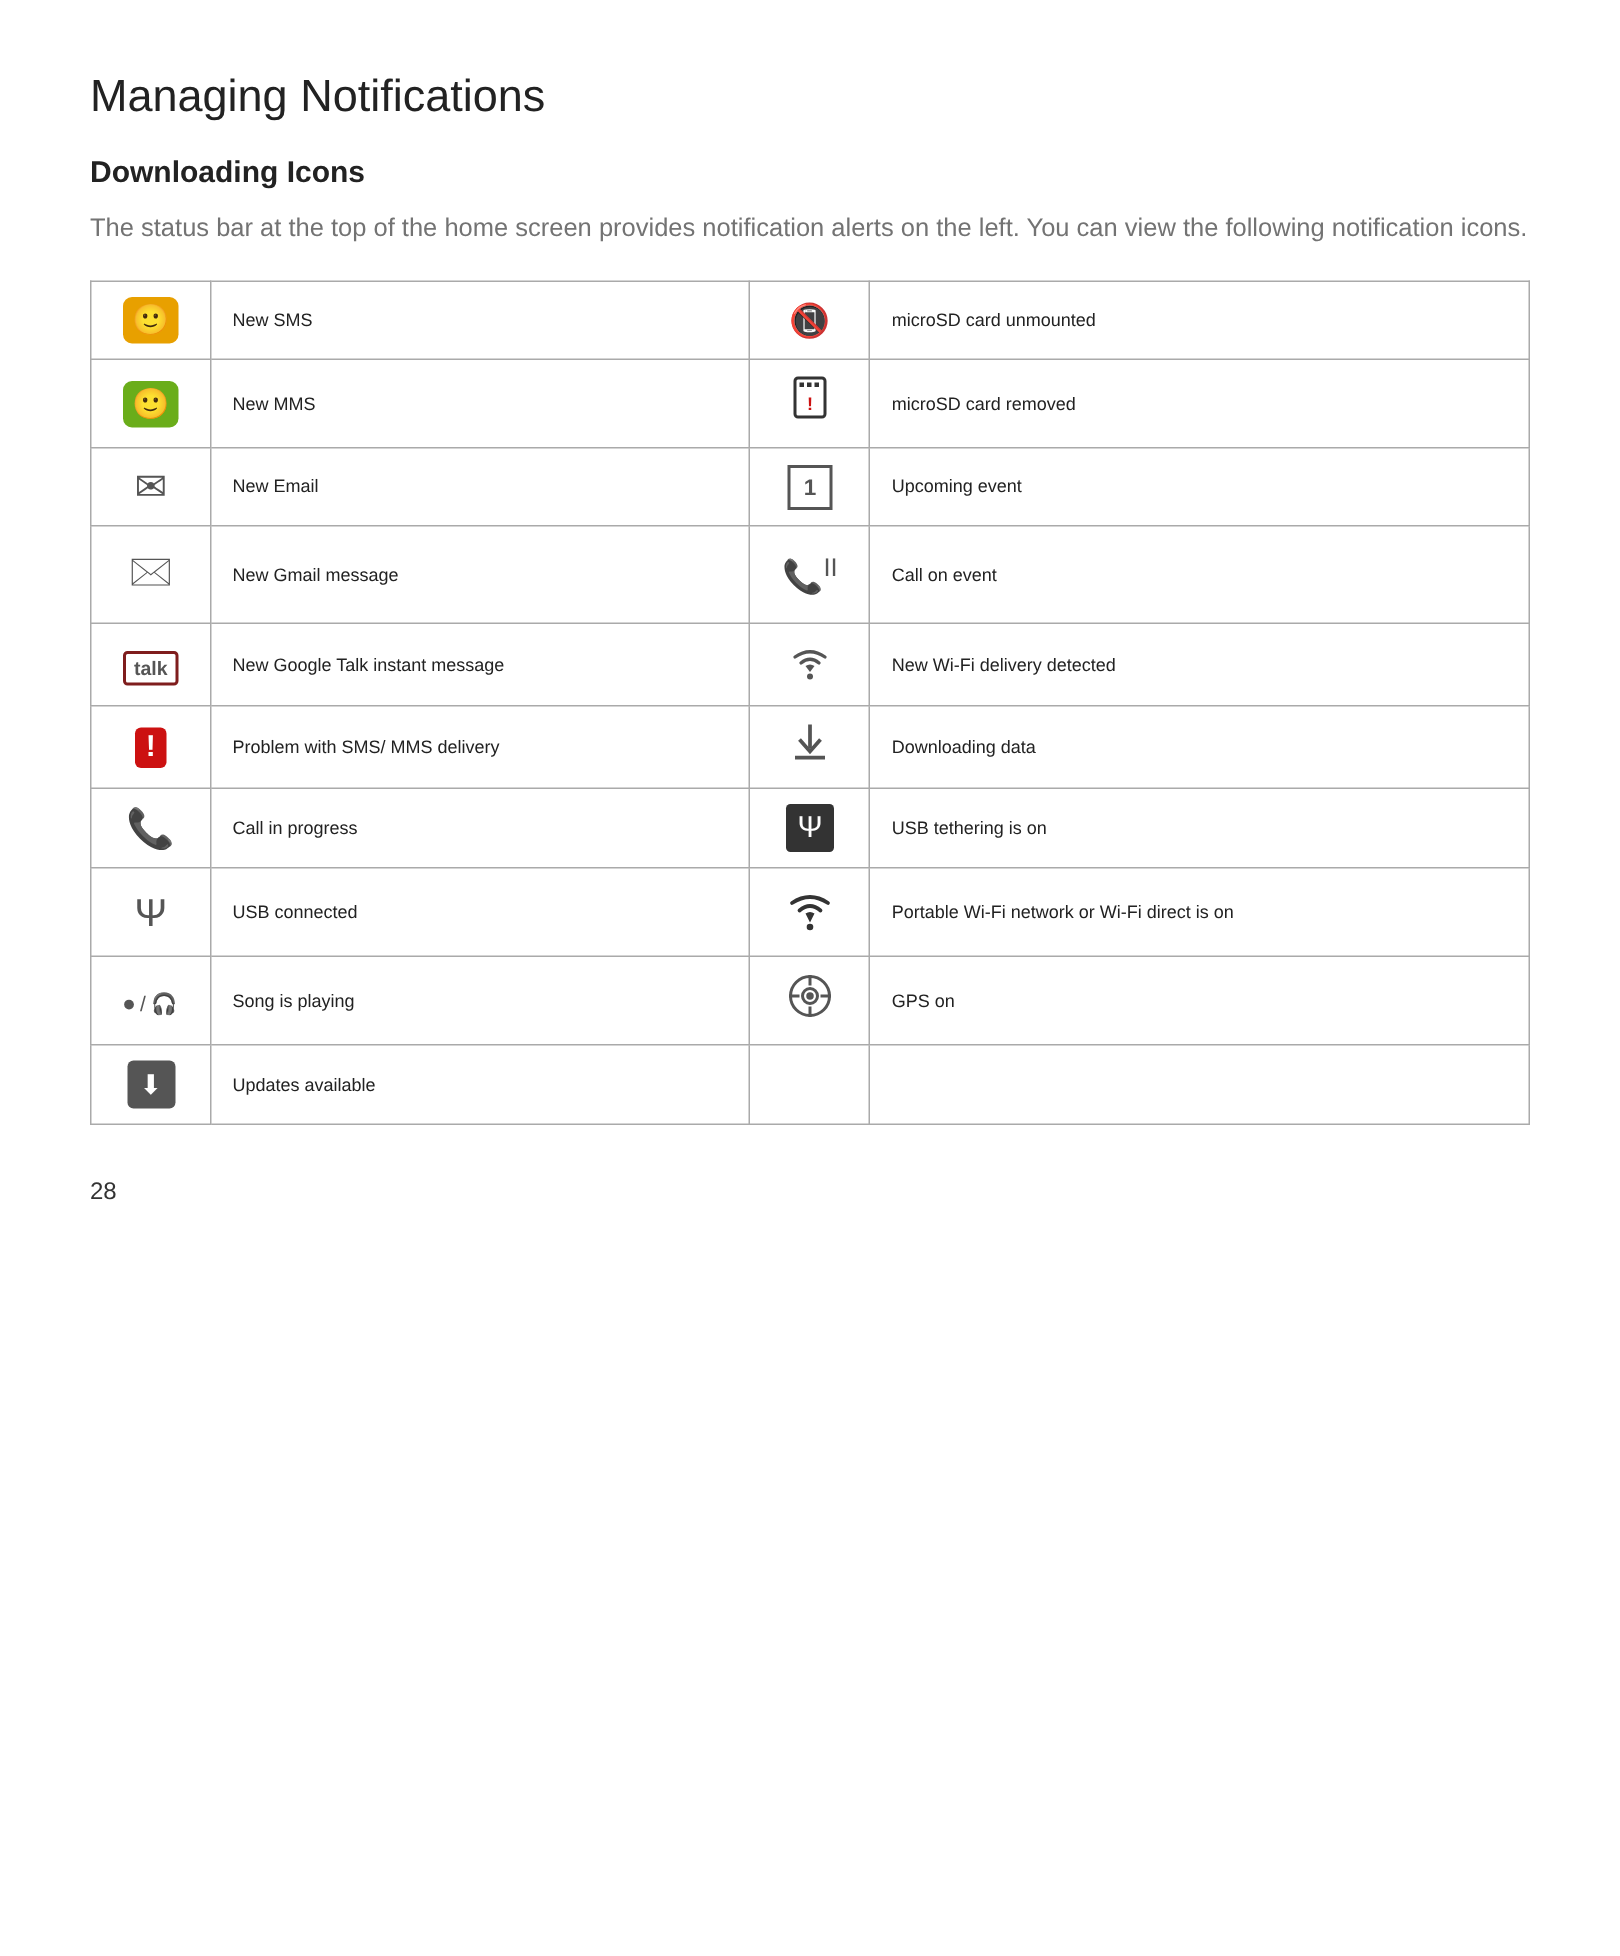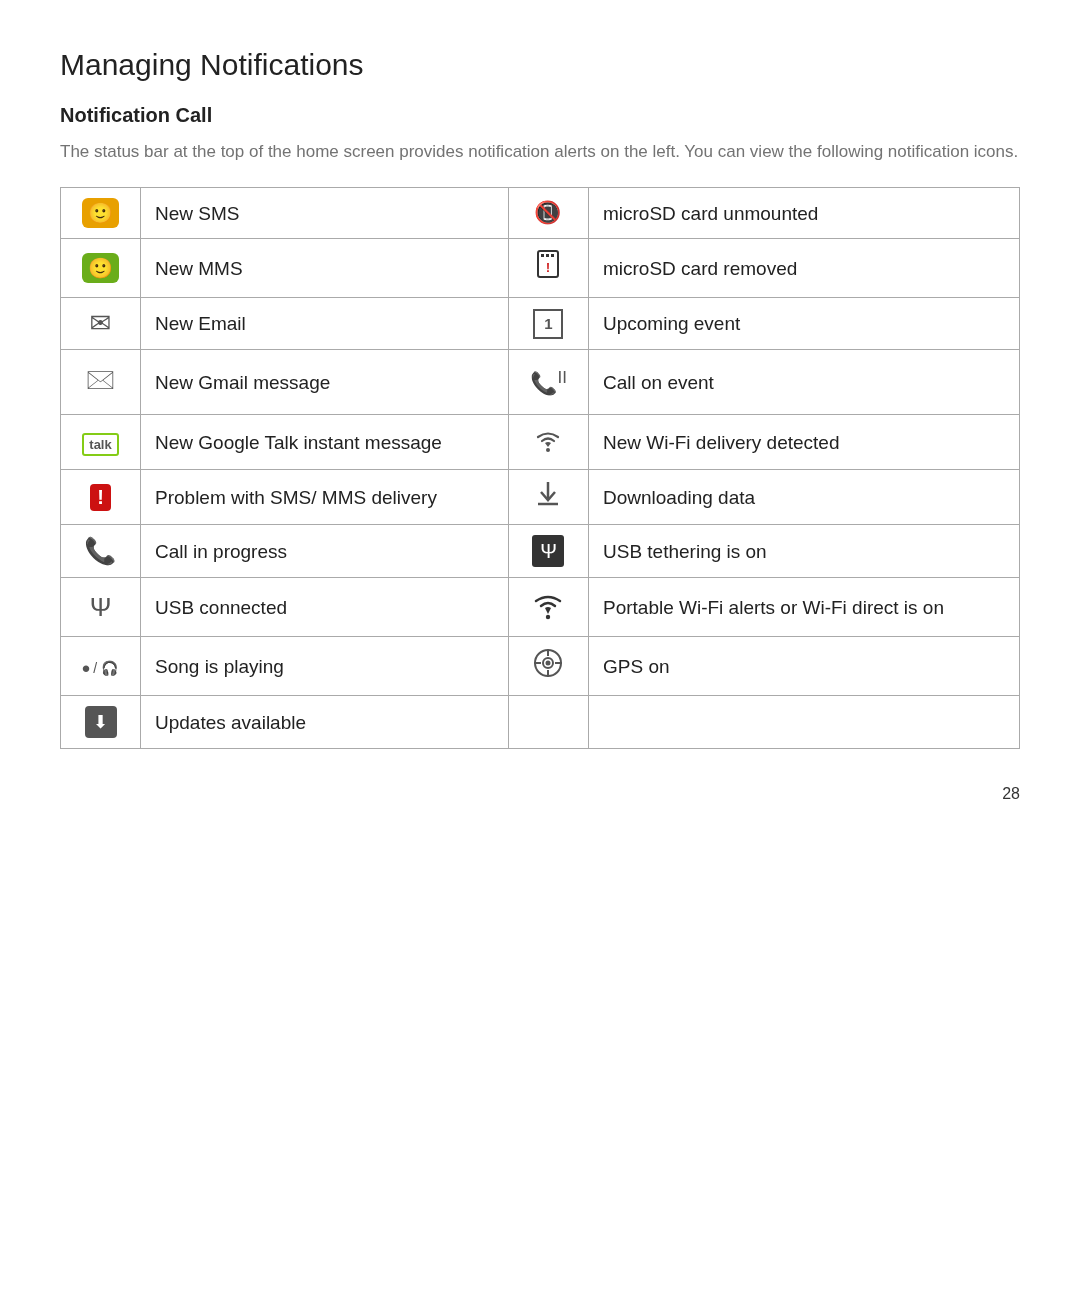--- a/index.html
+++ b/index.html
@@ -39,36 +39,35 @@
     }
     .icon-cell {
       width: 80px;
       min-width: 70px;
       text-align: center;
       padding: 10px 8px;
       font-size: 22px;
     }
     .label-cell {
       padding: 10px 14px;
-      font-size: 19px;
+      font-size: 12px;
       line-height: 1.45;
       min-width: 180px;
     }
     .page-num {
       font-size: 16px;
       color: #333;
       margin-top: 26px;
-      text-align: right;
     }
   </style>
 </head>
 <body>
 
 <h1>Managing Notifications</h1>
-<h2>Notification Call</h2>
+<h2>Downloading Icons</h2>
 <p class="intro">The status bar at the top of the home screen provides notification alerts on the left. You can view the following notification icons.</p>
 
 <table>
 
   <tbody>
       <tr>
     <td class="icon-cell">
       <span style="display:inline-block;background:#e8a000;border-radius:6px;padding:3px 6px;color:white;font-size:20px;">🙂</span>
     </td>
     <td class="label-cell">New SMS</td>
@@ -114,21 +113,21 @@
     </td>
     <td class="label-cell">New Gmail message</td>
     <td class="icon-cell">
       <span style="font-size:22px;color:#555;">📞<sup style="font-size:17px;">II</sup></span>
     </td>
     <td class="label-cell">Call on event</td>
   </tr>
 
   <tr>
     <td class="icon-cell">
-      <span style="display:inline-block;border:2px solid #84cc16;border-radius:3px;padding:2px 5px;font-size:13px;color:#555;font-weight:bold;font-family:Arial;">talk</span>
+      <span style="display:inline-block;border:2px solid #7f1d1d;border-radius:3px;padding:2px 5px;font-size:13px;color:#555;font-weight:bold;font-family:Arial;">talk</span>
     </td>
     <td class="label-cell">New Google Talk instant message</td>
     <td class="icon-cell">
       <svg width="30" height="28" viewBox="0 0 30 28">
         <path d="M15 22 L18 18 Q15 16 12 18 Z" fill="#555"></path>
         <path d="M9 16 Q15 11 21 16" stroke="#555" stroke-width="2.2" fill="none" stroke-linecap="round"></path>
         <path d="M5 12 Q15 5 25 12" stroke="#555" stroke-width="2.2" fill="none" stroke-linecap="round"></path>
         <circle cx="15" cy="25" r="2" fill="#555"></circle>
       </svg>
     </td>
@@ -168,21 +167,21 @@
     </td>
     <td class="label-cell">USB connected</td>
     <td class="icon-cell">
       <svg width="32" height="32" viewBox="0 0 32 32">
         <path d="M16 26 L19 20 Q16 18 13 20 Z" fill="#333"></path>
         <path d="M9 18 Q16 12 23 18" stroke="#333" stroke-width="2.5" fill="none" stroke-linecap="round"></path>
         <path d="M4 13 Q16 5 28 13" stroke="#333" stroke-width="2.5" fill="none" stroke-linecap="round"></path>
         <circle cx="16" cy="29" r="2.2" fill="#333"></circle>
       </svg>
     </td>
-    <td class="label-cell">Portable Wi-Fi alerts or Wi-Fi direct is on</td>
+    <td class="label-cell">Portable Wi-Fi network or Wi-Fi direct is on</td>
   </tr>
 
   <tr>
     <td class="icon-cell">
       <span style="font-size:14px;color:#555;">⏺ / 🎧</span>
     </td>
     <td class="label-cell">Song is playing</td>
     <td class="icon-cell">
       <svg width="32" height="32" viewBox="0 0 32 32">
         <circle cx="16" cy="16" r="13" fill="none" stroke="#555" stroke-width="2"></circle>

